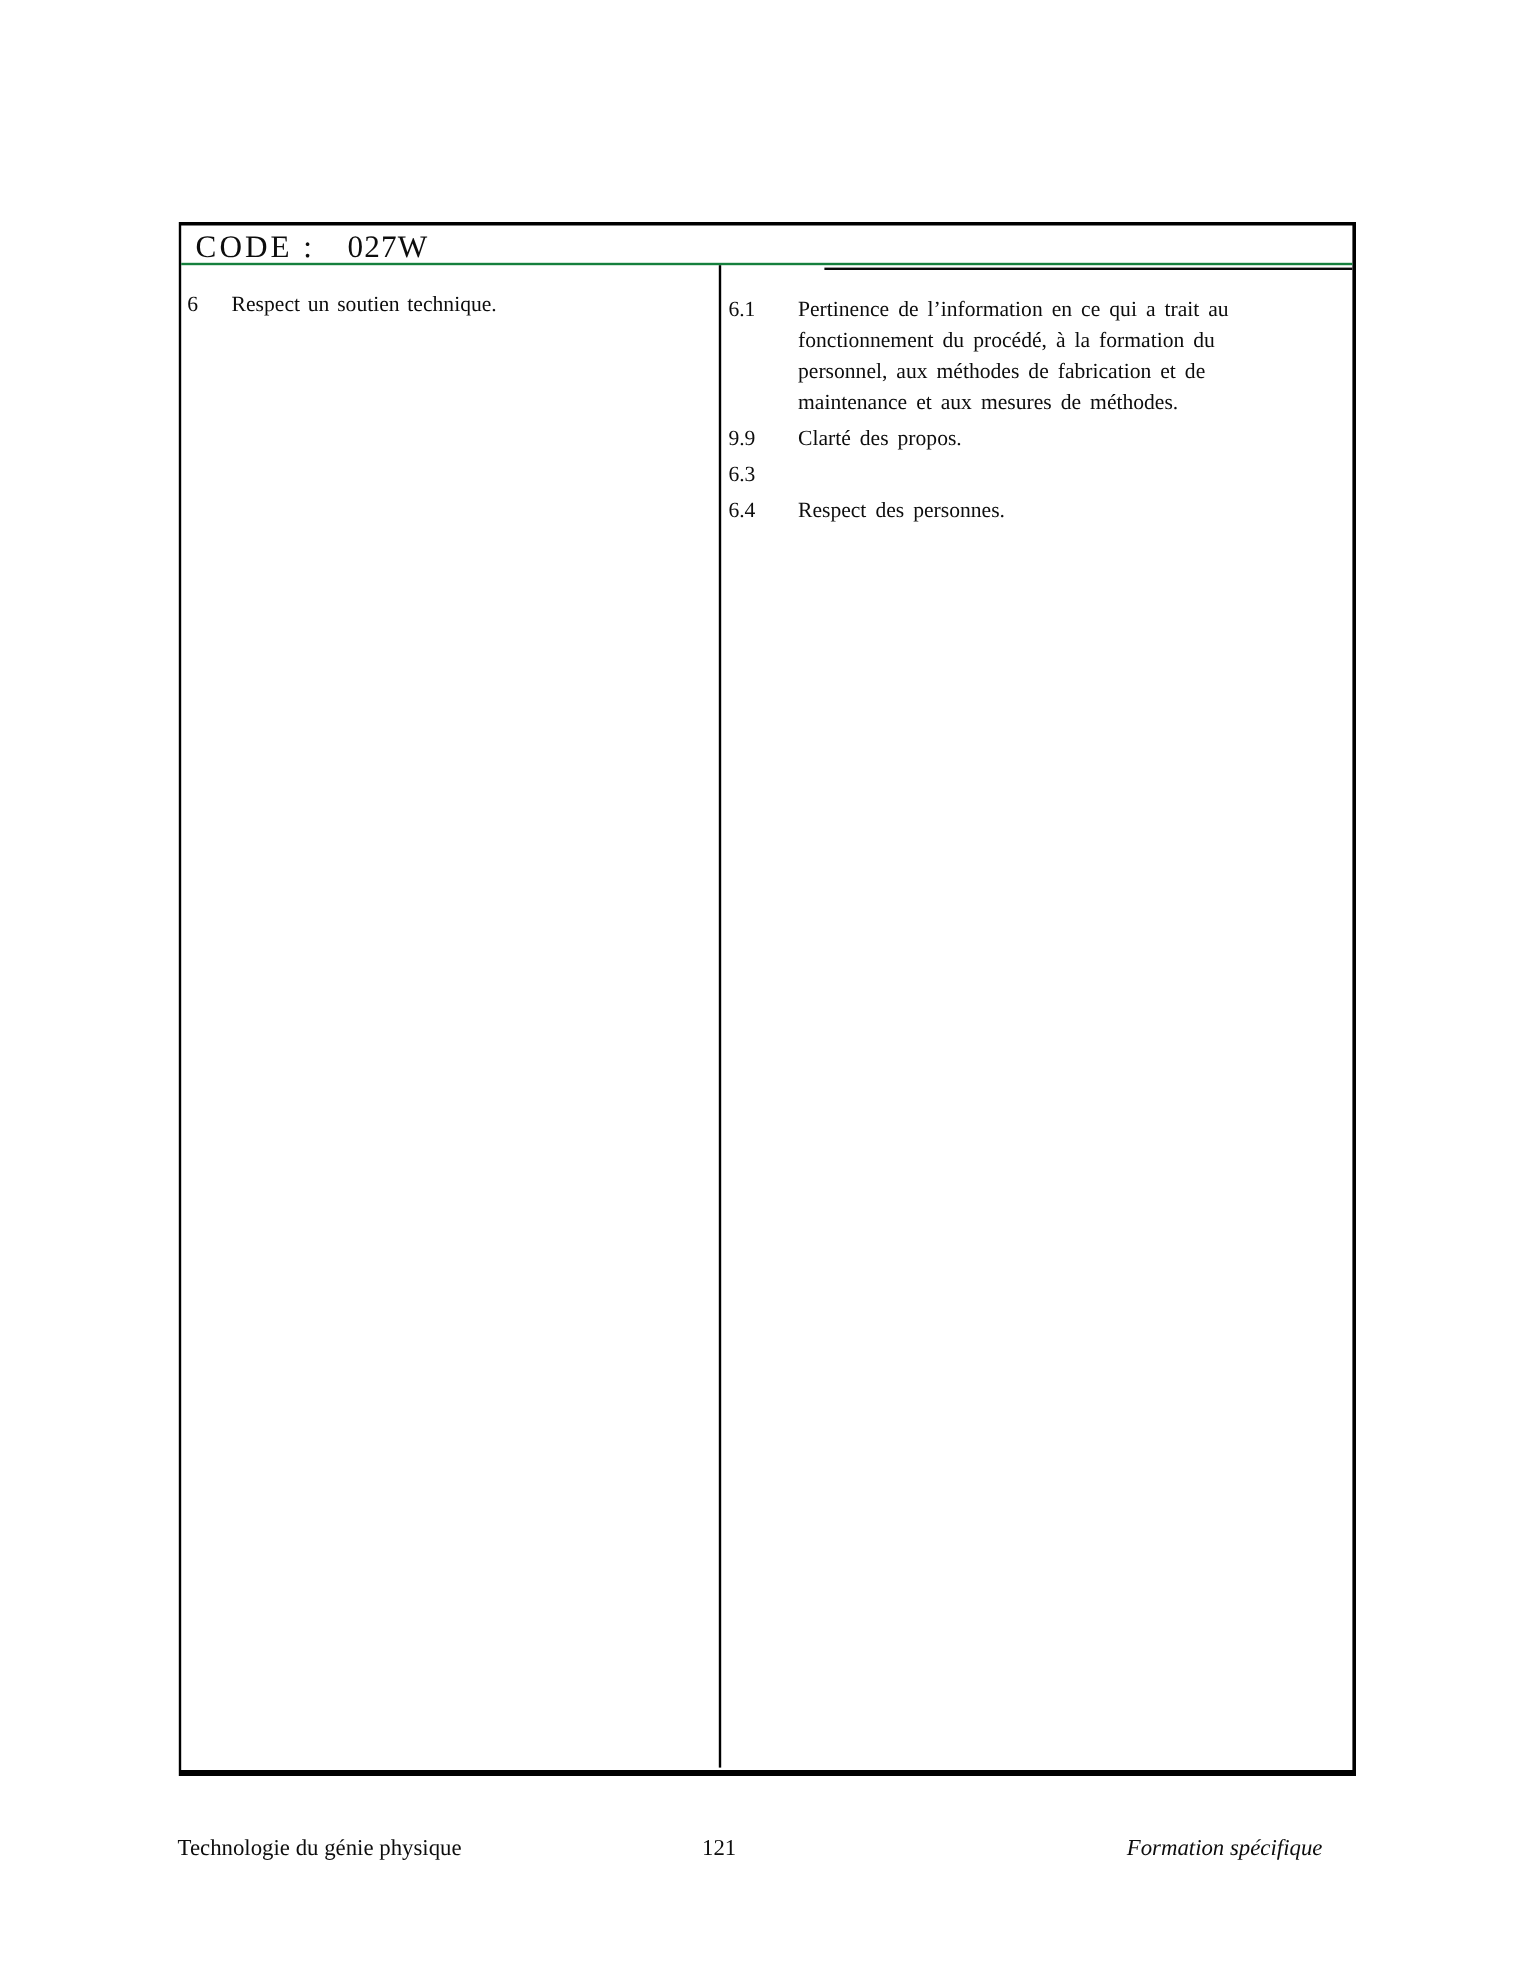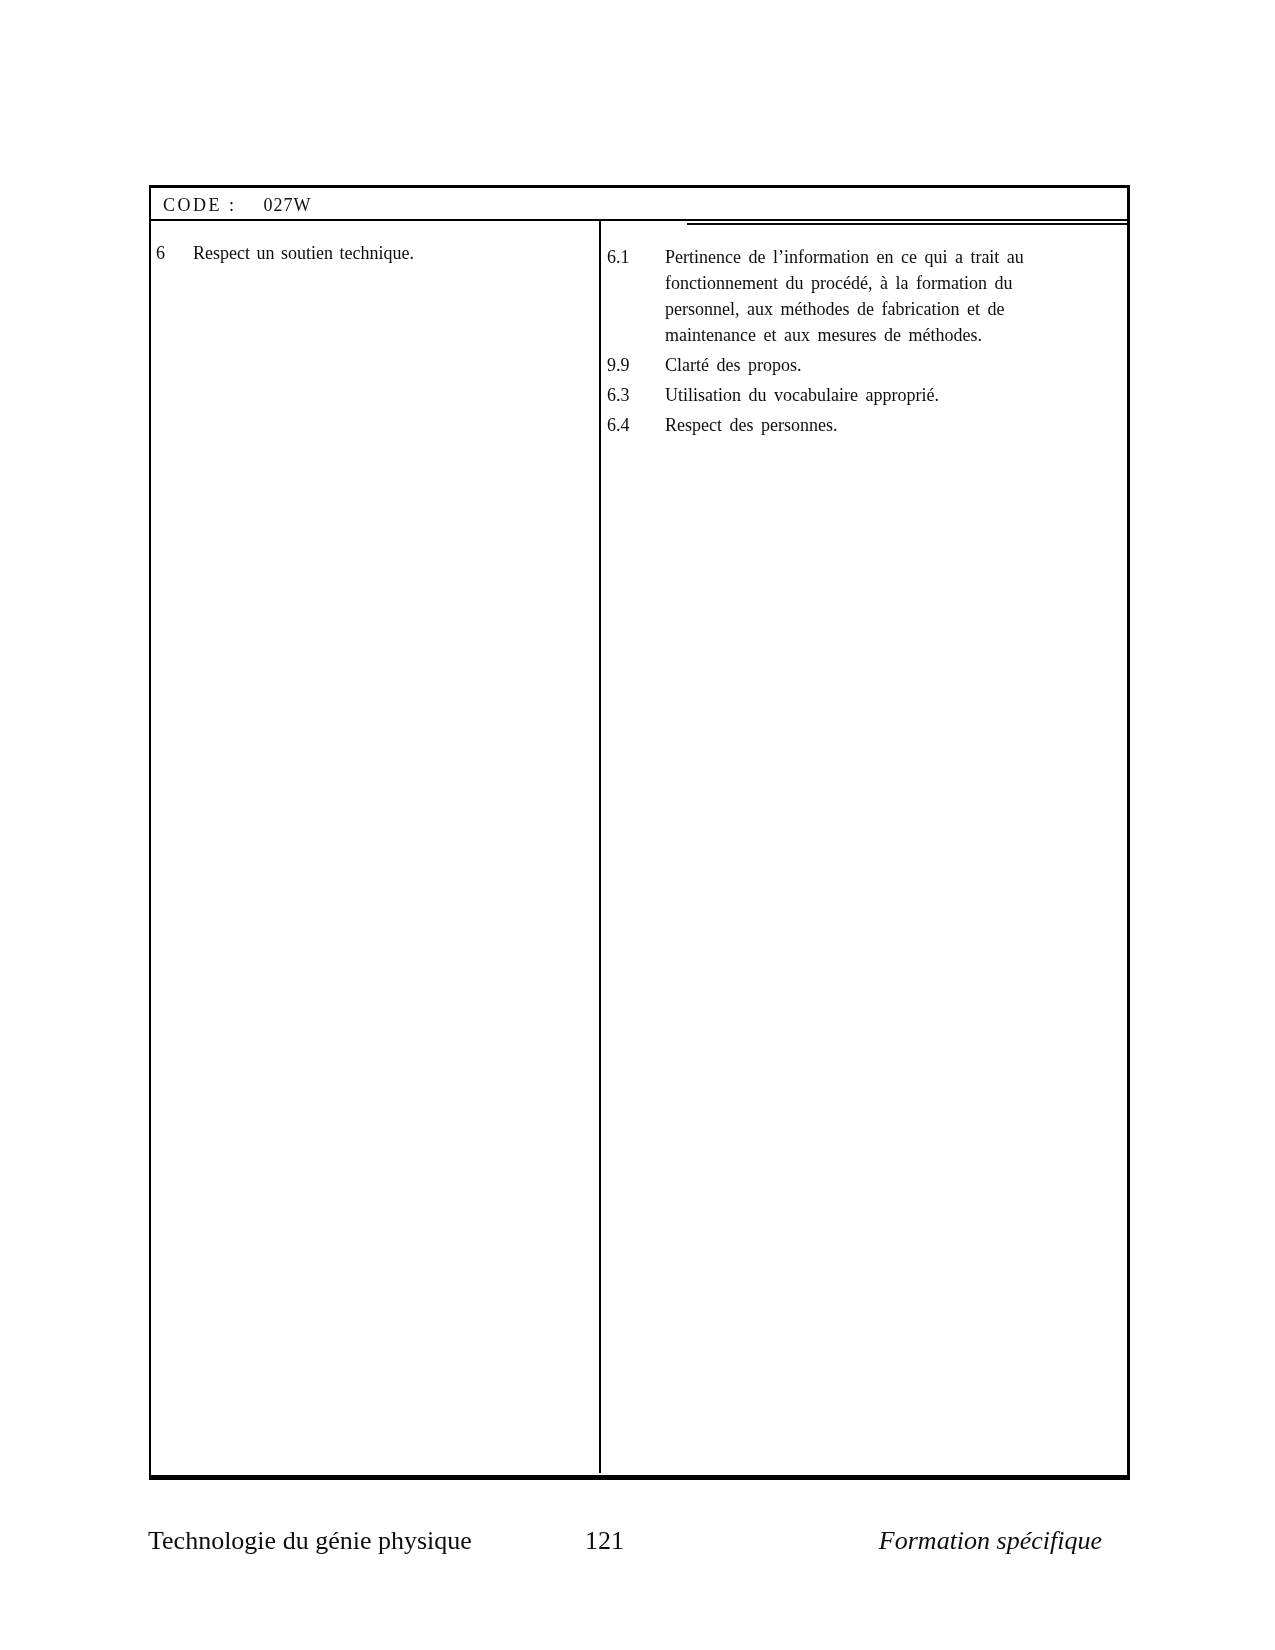--- a/index.html
+++ b/index.html
@@ -23,23 +23,23 @@
     border: 2px solid #000;
     border-top-width: 3px;
     border-right-width: 3px;
     border-bottom-width: 5px;
     background: #fff;
   }
 
   
   .code-row {
     height: 33px;
-    border-bottom: 2px solid #000000;
+    border-bottom: 2px solid #15803d;
     padding: 4px 0 0 12px;
-    font-size: 18px;
+    font-size: 26px;
     line-height: 27px;
     display: flex;
   }
   .code-label { letter-spacing: 2.5px; }
   .code-value { margin-left: 27px; letter-spacing: 1px; }
 
   
   .body-row {
     position: relative;
     display: flex;
@@ -76,21 +76,21 @@
   .crit-num { width: 58px; flex: none; }
   .crit-text { flex: 1; word-spacing: 3px; }
 
   
   .footer {
     position: absolute;
     left: 148px;
     top: 1529px;
     width: 982px;
     height: 26px;
-    font-size: 26px;
+    font-size: 19px;
     line-height: 24px;
   }
   .footer-left { position: absolute; left: 0; top: 0; }
   .footer-center { position: absolute; left: 437px; top: 0; }
   .footer-right { position: absolute; right: 28px; top: 0; font-style: italic; }
 </style>
 </head>
 <body>
 
 <div class="doc-box">
@@ -122,21 +122,20 @@
         </span>
       </div>
 
       <div class="crit-item">
         <span class="crit-num">9.9</span>
         <span class="crit-text">Clarté des propos.</span>
       </div>
 
       <div class="crit-item">
         <span class="crit-num">6.3</span>
-        <span class="crit-text">Utilisation du vocabulaire approprié.</span>
       </div>
 
       <div class="crit-item">
         <span class="crit-num">6.4</span>
         <span class="crit-text">Respect des personnes.</span>
       </div>
 
     </div>
   </div>
 </div>

